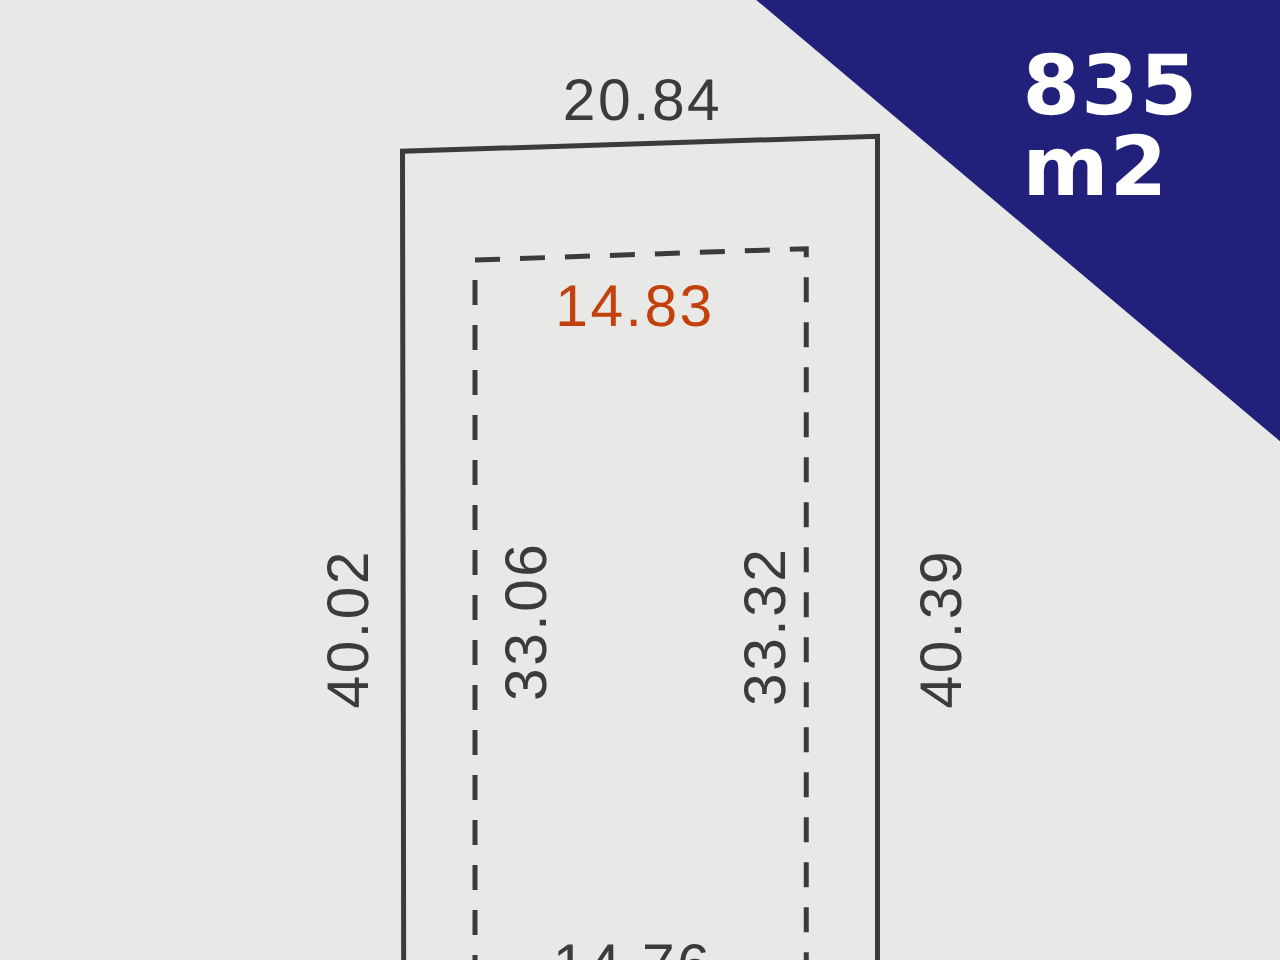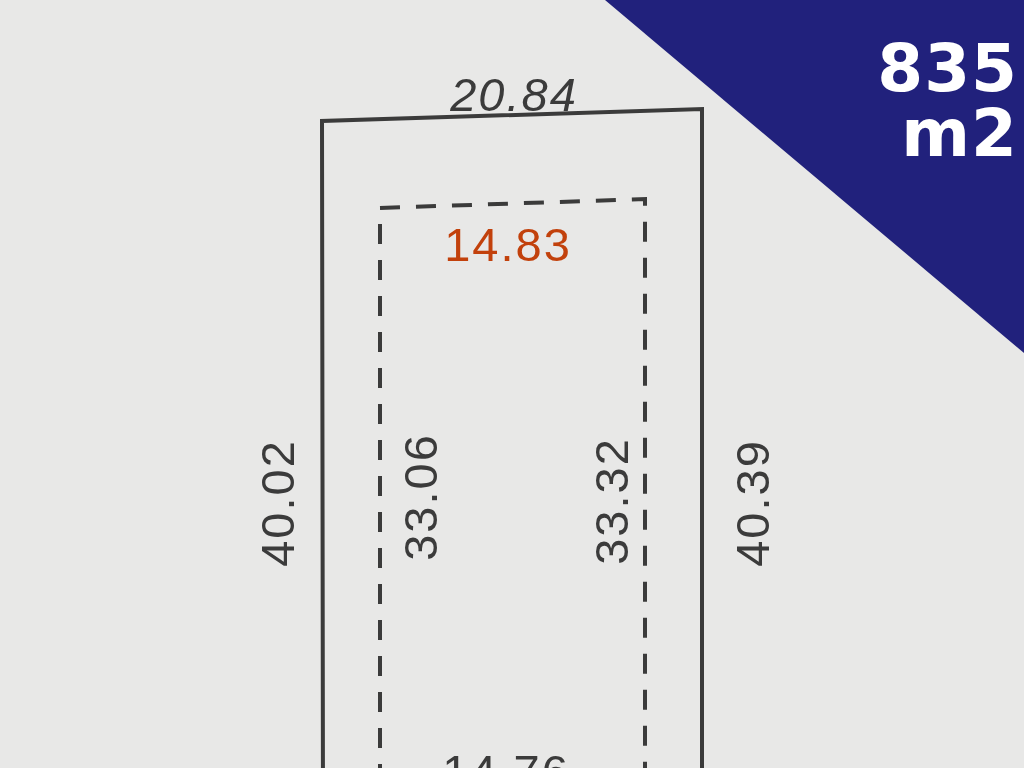--- a/index.html
+++ b/index.html
@@ -40,21 +40,21 @@
     white-space: nowrap;
   }
   .dim.vert {
     transform: rotate(-90deg);
   }
   .badge-text {
     position: absolute;
     left: 818px;
     top: 36px;
     width: 200px;
-    text-align: right;
+    text-align: left;
     color: #ffffff;
     font-family: "DejaVu Sans", sans-serif;
     font-weight: bold;
     font-size: 66px;
     line-height: 65px;
     letter-spacing: 1px;
   }
 </style>
 </head>
 <body>
@@ -68,21 +68,21 @@
     <path class="dashed" d="M 380 820 L 380 208 L 645 199 L 645 820" stroke="#3b3b3b"></path>
 
     <polygon points="605,0 1024,0 1024,353" fill="#21217c"></polygon>
   </svg>
 
   <div class="badge-text" style="color: rgb(255, 255, 255);">
     <div>835</div>
     <div>m2</div>
   </div>
 
-  <div class="dim" style="left: 404px; top: 68px; color: rgb(59, 59, 59); font-style: italic;">20.84</div>
+  <div class="dim" style="left: 404px; top: 53px; color: rgb(59, 59, 59);">20.84</div>
   <div class="dim" style="left: 398px; top: 218px; color: #c2410c;">14.83</div>
   <div class="dim" style="left: 396px; top: 745px; color: rgb(59, 59, 59);">14.76</div>
 
   <div class="dim vert" style="left: 168px; top: 476px; color: rgb(59, 59, 59);">40.02</div>
   <div class="dim vert" style="left: 311px; top: 470px; color: rgb(59, 59, 59);">33.06</div>
   <div class="dim vert" style="left: 502px; top: 474px; color: rgb(59, 59, 59);">33.32</div>
   <div class="dim vert" style="left: 643px; top: 476px; color: rgb(59, 59, 59);">40.39</div>
 
 </div>
 

